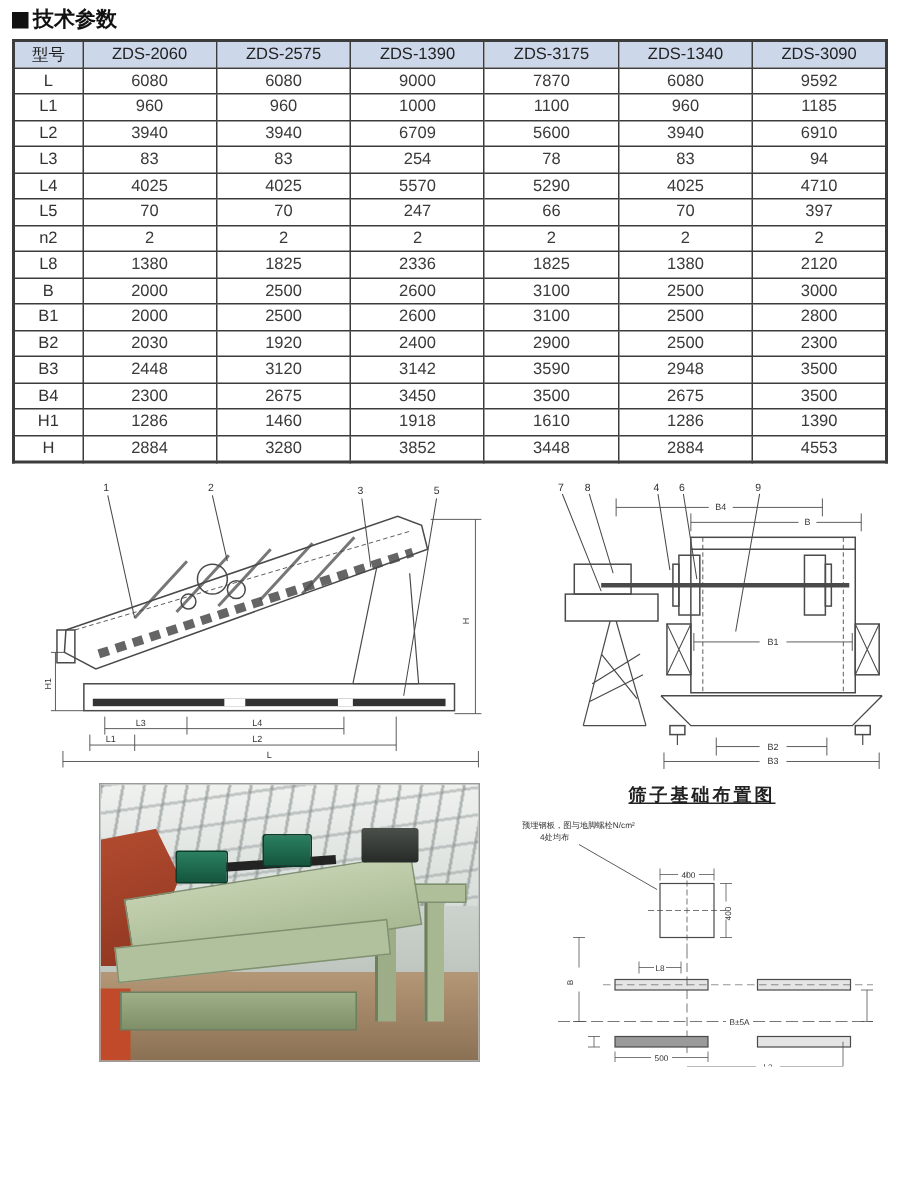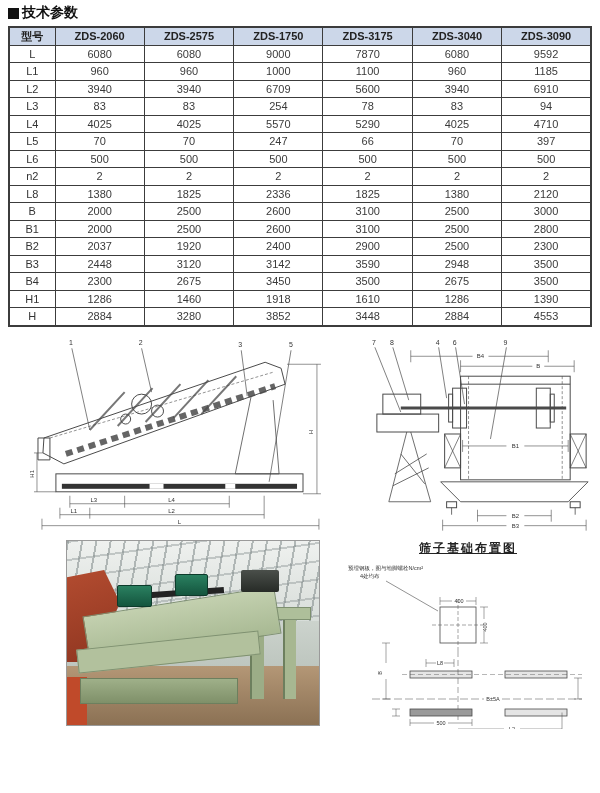--- a/index.html
+++ b/index.html
@@ -9,21 +9,21 @@
   
   .section-title{display:flex;align-items:center;gap:3px;padding:4px 11px 3px 8px;
     font-size:14px;font-weight:bold;color:#111;}
   .bullet{width:11px;height:11px;background:#111;display:inline-block;}
 
   
   table.spec{border-collapse:collapse;table-layout:fixed;width:584px;margin:1px 8px 0 8px;
     border:2px solid #3c3c3c;}
   table.spec th,table.spec td{border:1px solid #3c3c3c;text-align:center;vertical-align:middle;
     font-size:11px;height:16.5px;padding:0;overflow:hidden;white-space:nowrap;}
-  table.spec thead th{background:#ccd7e9;font-weight:bold;color:#222;}
+  table.spec thead th{background:#ccd7e9;font-weight:normal;color:#222;}
   table.spec td{color:#3a3a3a;}
   table.spec td.param{font-weight:normal;color:#333;}
 
   
   .drawings-row{display:flex;margin:7px 6px 0 30px;gap:14px;}
   svg text{fill:#333;stroke:none;font-family:"Liberation Sans",sans-serif;}
   .dwg{background:#fff;}
 
   
   .bottom-row{display:flex;margin:8px 6px 0 40px;gap:22px;align-items:flex-start;padding-left:26px;}
@@ -79,23 +79,23 @@
         <col>
         <col>
         <col>
         <col>
     </colgroup>
     <thead>
         <tr id="spec-head">
           <th>型号</th>
           <th>ZDS-2060</th>
           <th>ZDS-2575</th>
-          <th>ZDS-1750</th>
+          <th>ZDS-1390</th>
           <th>ZDS-3175</th>
-          <th>ZDS-3040</th>
+          <th>ZDS-1340</th>
           <th>ZDS-3090</th>
         </tr>
       </thead>
     <tbody id="spec-body">
         <tr>
           <td class="param">L</td>
           <td>6080</td>
           <td>6080</td>
           <td>9000</td>
           <td>7870</td>
@@ -141,29 +141,20 @@
         <tr>
           <td class="param">L5</td>
           <td>70</td>
           <td>70</td>
           <td>247</td>
           <td>66</td>
           <td>70</td>
           <td>397</td>
         </tr>
         <tr>
-          <td class="param">L6</td>
-          <td>500</td>
-          <td>500</td>
-          <td>500</td>
-          <td>500</td>
-          <td>500</td>
-          <td>500</td>
-        </tr>
-        <tr>
           <td class="param">n2</td>
           <td>2</td>
           <td>2</td>
           <td>2</td>
           <td>2</td>
           <td>2</td>
           <td>2</td>
         </tr>
         <tr>
           <td class="param">L8</td>
@@ -187,21 +178,21 @@
           <td class="param">B1</td>
           <td>2000</td>
           <td>2500</td>
           <td>2600</td>
           <td>3100</td>
           <td>2500</td>
           <td>2800</td>
         </tr>
         <tr>
           <td class="param">B2</td>
-          <td>2037</td>
+          <td>2030</td>
           <td>1920</td>
           <td>2400</td>
           <td>2900</td>
           <td>2500</td>
           <td>2300</td>
         </tr>
         <tr>
           <td class="param">B3</td>
           <td>2448</td>
           <td>3120</td>

